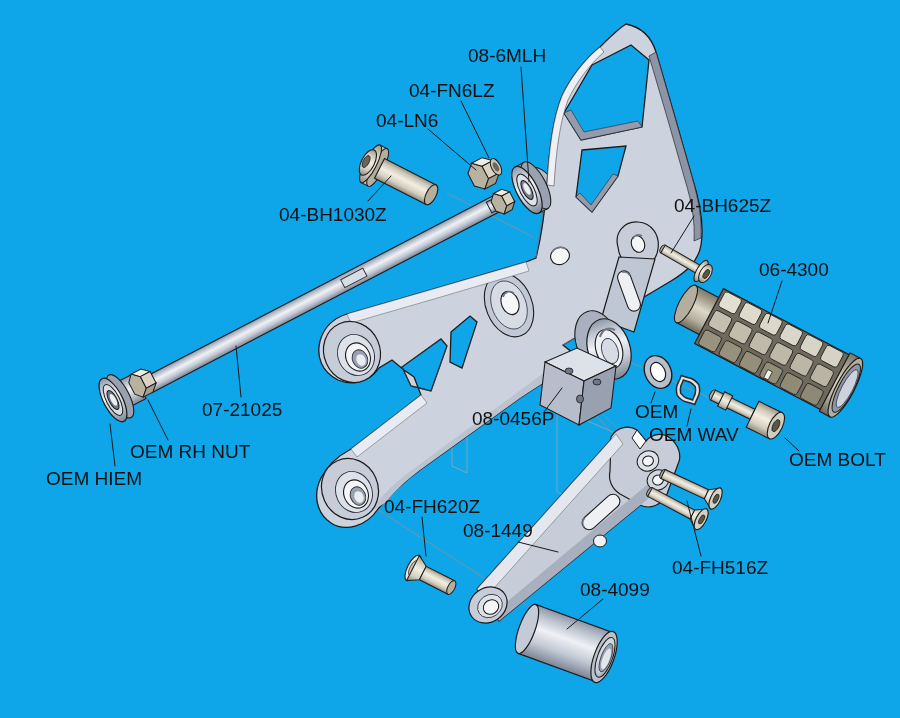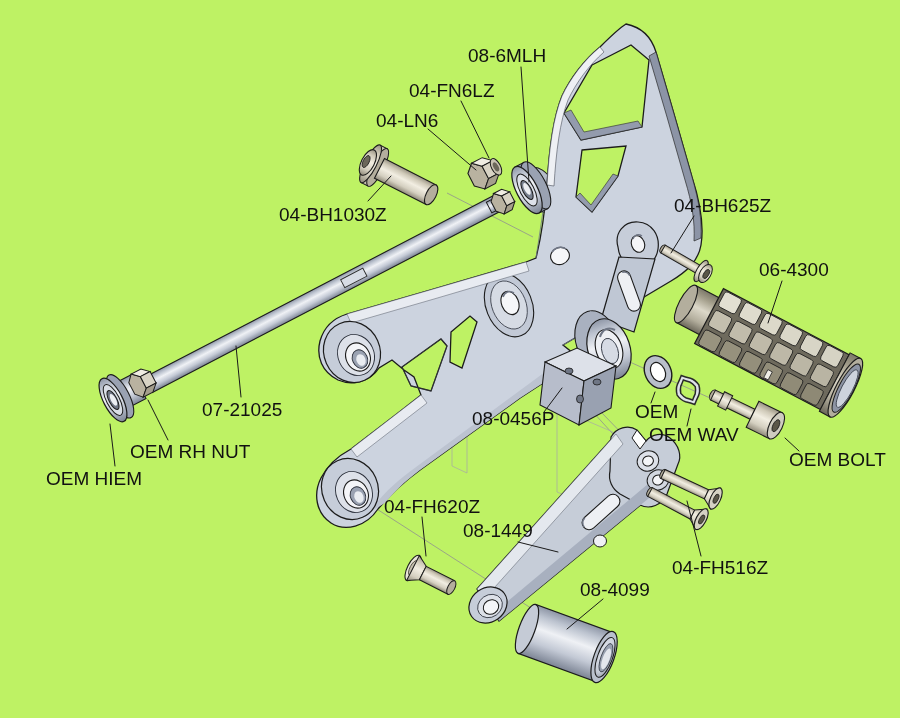--- a/index.html
+++ b/index.html
@@ -1,16 +1,16 @@
 <!DOCTYPE html>
 <html><head>
 <meta charset="utf-8">
 <style>
   html,body{margin:0;padding:0;background:#ffffff;}
-  .stage{position:relative;width:900px;height:718px;background:#bef264;overflow:hidden;}
+  .stage{position:relative;width:900px;height:718px;background:#0ea5e9;overflow:hidden;}
   svg{display:block;}
   text.plabel{font-family:"Liberation Sans",sans-serif;font-size:19px;fill:#111111;}
 </style>
 </head>
 <body>
 
 <div class="stage">
 <svg width="900" height="718" viewBox="0 0 900 718" xmlns="http://www.w3.org/2000/svg">
   <defs>
     <linearGradient id="metalV" x1="0" y1="0" x2="0" y2="1">

